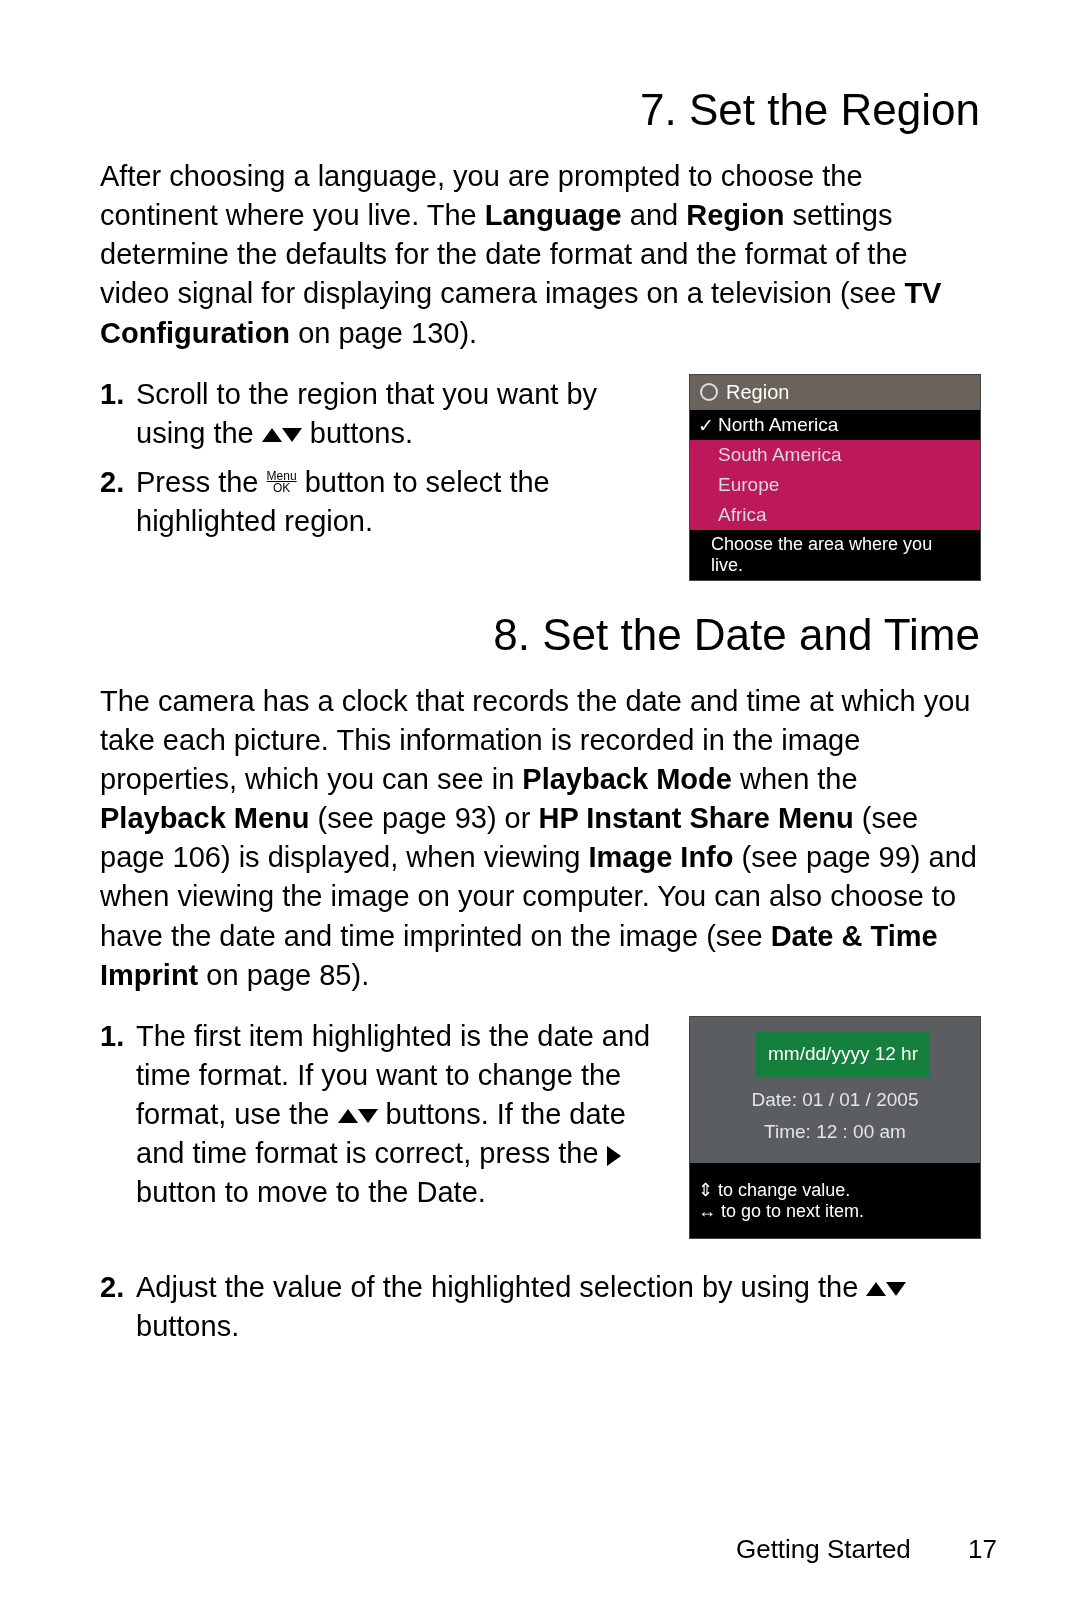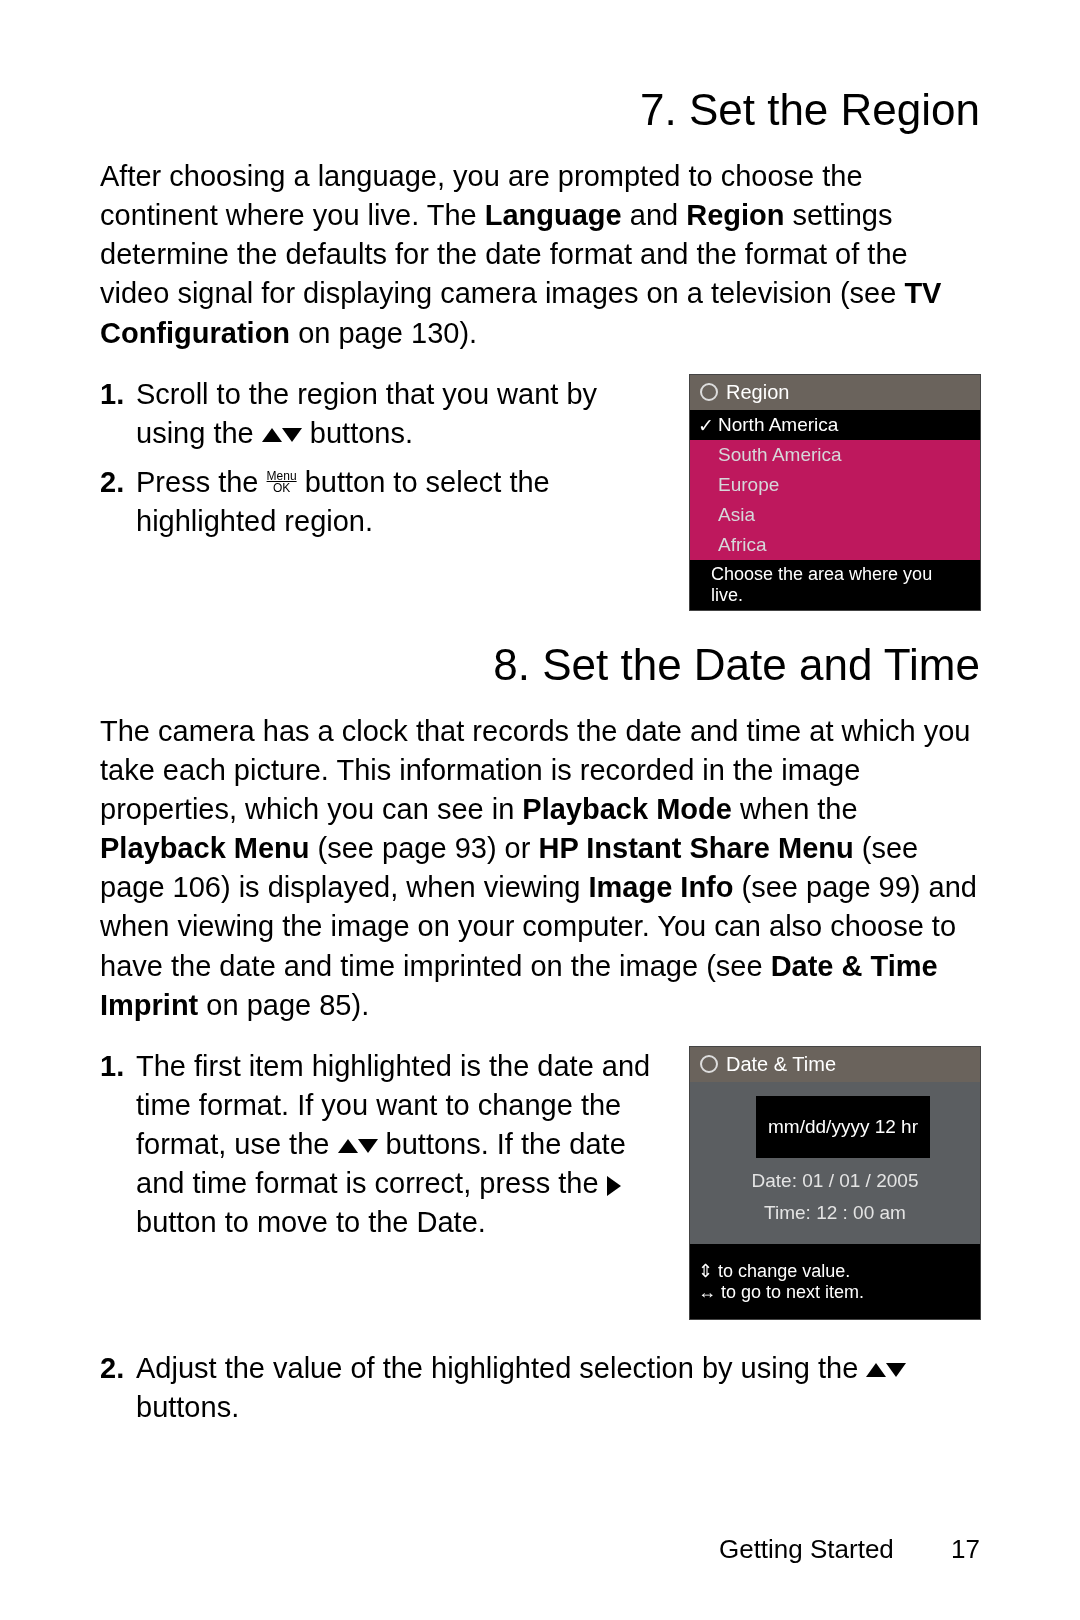--- a/index.html
+++ b/index.html
@@ -127,24 +127,24 @@
     padding: 4px 21px;
     font-size: 18px;
   }
   .lcd2-body {
     padding: 14px 10px 10px 10px;
     text-align: center;
     color:#e4e4e4;
     background:#5b5e61;
   }
   .lcd2-body .box {
-    background:#000000;
+    background:#15803d;
     color:#fff;
     display:inline-block;
-    padding:20px 12px;
+    padding:12px 12px;
     margin-bottom:12px;
     margin-left:16px;
   }
   .lcd2-body .line { margin-bottom:10px; }
   .lcd2-footer {
     background:#000;
     color:#fff;
     font-size:18px;
     padding:16px 8px;
     text-align:left;
@@ -158,21 +158,21 @@
   }
   .clock-icon {
     display:inline-block;
     width:18px;height:18px;
     border:2px solid #ddd;
     border-radius:50%;
   }
   .footer-bar {
     position: absolute;
     bottom: 55px;
-    right: 100px;
+    right: 83px;
     font-size: 26px;
   }
   .footer-bar .pnum { margin-left: 50px; }
 </style>
 </head>
 <body>
 
 <h2>7.   Set the Region</h2>
 
 <p class="body">
@@ -198,21 +198,20 @@
     </ol>
   </div>
   <div class="lcd">
     <div class="lcd-header">
       <span class="globe-icon"></span>
       <span>Region</span>
     </div>
     <div class="lcd-item sel"><span class="check">✓</span><span>North America</span></div>
     <div class="lcd-item">South America</div>
     <div class="lcd-item">Europe</div>
-    <div class="lcd-item">Asia</div>
     <div class="lcd-item">Africa</div>
     <div class="lcd-footer">Choose the area where you live.</div>
   </div>
 </div>
 
 <h2>8.   Set the Date and Time</h2>
 
 <p class="body">
   <span>The camera has a clock that records the date and time at which you take each picture. This information is recorded in the image properties, which you can see in </span><span class="bold">Playback Mode</span><span> when the </span><span class="bold">Playback Menu</span><span> (see page 93) or </span><span class="bold">HP Instant Share Menu</span><span> (see page 106) is displayed, when viewing </span><span class="bold">Image Info</span><span> (see page 99) and when viewing the image on your computer. You can also choose to have the date and time imprinted on the image (see </span><span class="bold">Date &amp; Time Imprint</span><span> on page 85).</span>
 </p>
@@ -223,24 +222,20 @@
       <li>
         <span>The first item highlighted is the date and time format. If you want to change the format, use the </span>
         <span class="arrow-up"></span><span class="arrow-down"></span>
         <span> buttons. If the date and time format is correct, press the </span>
         <span class="arrow-right"></span>
         <span> button to move to the Date.</span>
       </li>
     </ol>
   </div>
   <div class="lcd">
-    <div class="lcd-header">
-      <span class="clock-icon"></span>
-      <span>Date &amp; Time</span>
-    </div>
     <div class="lcd2-body">
       <div class="box">mm/dd/yyyy  12 hr</div>
       <div class="line">Date:  01 / 01 / 2005</div>
       <div class="line">Time:  12 : 00  am</div>
     </div>
     <div class="lcd2-footer">
       <div>⇕ <span>to change value.</span></div>
       <div>↔ <span>to go to next item.</span></div>
     </div>
   </div>

